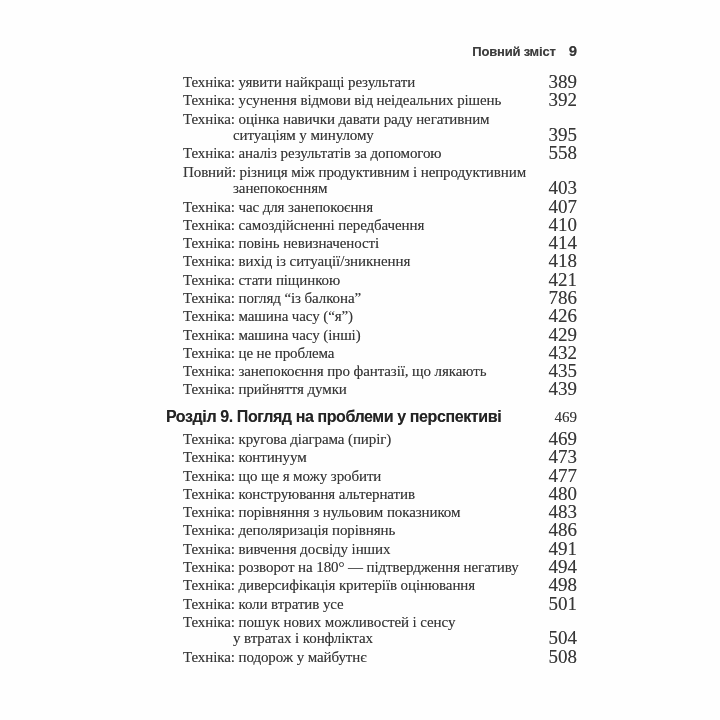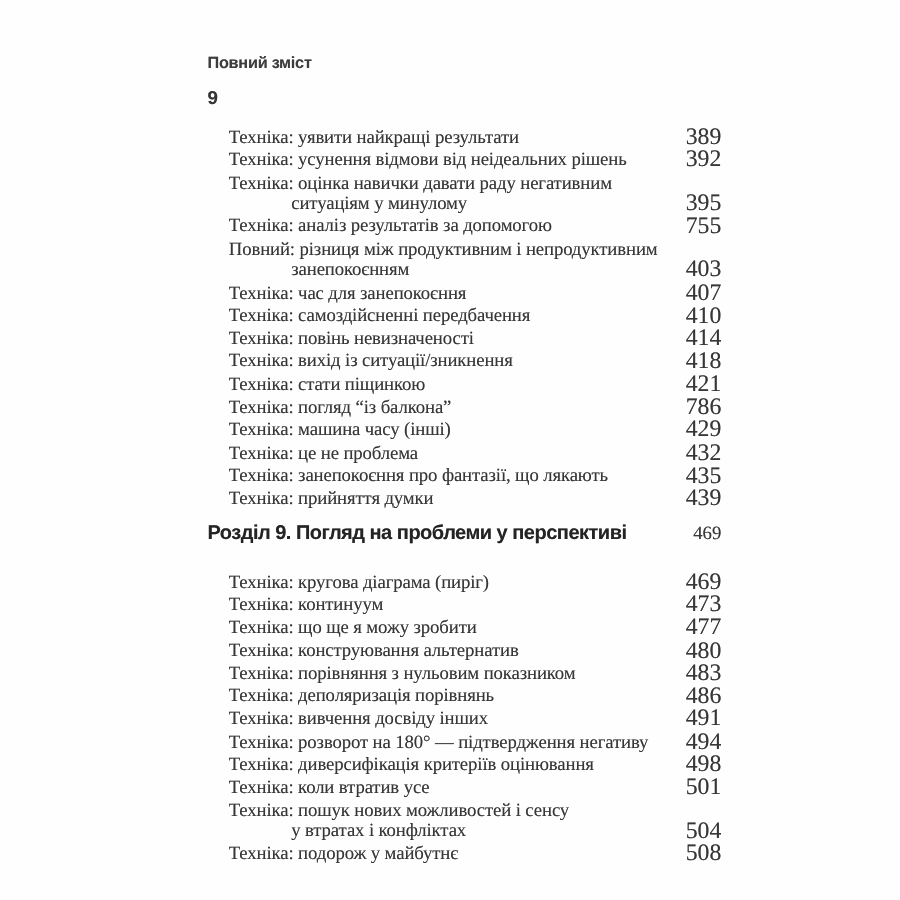--- a/index.html
+++ b/index.html
@@ -16,41 +16,40 @@
     left: 166px;
     top: 42px;
     width: 411px;
   }
   .running-head {
     display: flex;
     justify-content: flex-end;
     align-items: baseline;
     gap: 13px;
     margin-bottom: 15px;
-    flex-direction: column;
   }
   .running-head-title {
     font-family: "Liberation Sans", sans-serif;
     font-weight: bold;
     font-size: 13px;
     color: #3d3d3d;
     letter-spacing: -0.2px;
     text-shadow: 0 0 0.4px rgba(70,70,70,.5);
   }
   .running-head-page {
     font-family: "Liberation Sans", sans-serif;
     font-weight: bold;
     font-size: 15px;
     color: #353535;
     text-shadow: 0 0 0.4px rgba(70,70,70,.5);
   }
   .toc-group-heading {
     display: flex;
     align-items: flex-end;
-    margin: 9px 0 22px 0;
+    margin: 9px 0 5px 0;
   }
   .toc-group-heading .h-label {
     flex: 1;
     font-family: "Liberation Sans", sans-serif;
     font-weight: bold;
     font-size: 16px;
     line-height: 19px;
     letter-spacing: -0.4px;
     color: #242424;
     text-shadow: 0 0 0.4px rgba(40,40,40,.5);
@@ -104,21 +103,21 @@
           <div class="toc-entry">
             <div class="e-text"><span>Техніка: усунення відмови від неідеальних рішень</span></div>
             <div class="e-page">392</div>
           </div>
           <div class="toc-entry">
             <div class="e-text"><span>Техніка: оцінка навички давати раду негативним</span><br><span>ситуаціям у минулому</span></div>
             <div class="e-page">395</div>
           </div>
           <div class="toc-entry">
             <div class="e-text"><span>Техніка: аналіз результатів за допомогою</span><br></div>
-            <div class="e-page">755</div>
+            <div class="e-page">558</div>
           </div>
           <div class="toc-entry">
             <div class="e-text"><span>Повний: різниця між продуктивним і непродуктивним</span><br><span>занепокоєнням</span></div>
             <div class="e-page">403</div>
           </div>
           <div class="toc-entry">
             <div class="e-text"><span>Техніка: час для занепокоєння</span></div>
             <div class="e-page">407</div>
           </div>
           <div class="toc-entry">
@@ -133,20 +132,24 @@
             <div class="e-text"><span>Техніка: вихід із ситуації/зникнення</span></div>
             <div class="e-page">418</div>
           </div>
           <div class="toc-entry">
             <div class="e-text"><span>Техніка: стати піщинкою</span></div>
             <div class="e-page">421</div>
           </div>
           <div class="toc-entry">
             <div class="e-text"><span>Техніка: погляд “із балкона”</span></div>
             <div class="e-page">786</div>
+          </div>
+          <div class="toc-entry">
+            <div class="e-text"><span>Техніка: машина часу (“я”)</span></div>
+            <div class="e-page">426</div>
           </div>
           <div class="toc-entry">
             <div class="e-text"><span>Техніка: машина часу (інші)</span></div>
             <div class="e-page">429</div>
           </div>
           <div class="toc-entry">
             <div class="e-text"><span>Техніка: це не проблема</span></div>
             <div class="e-page">432</div>
           </div>
           <div class="toc-entry">

